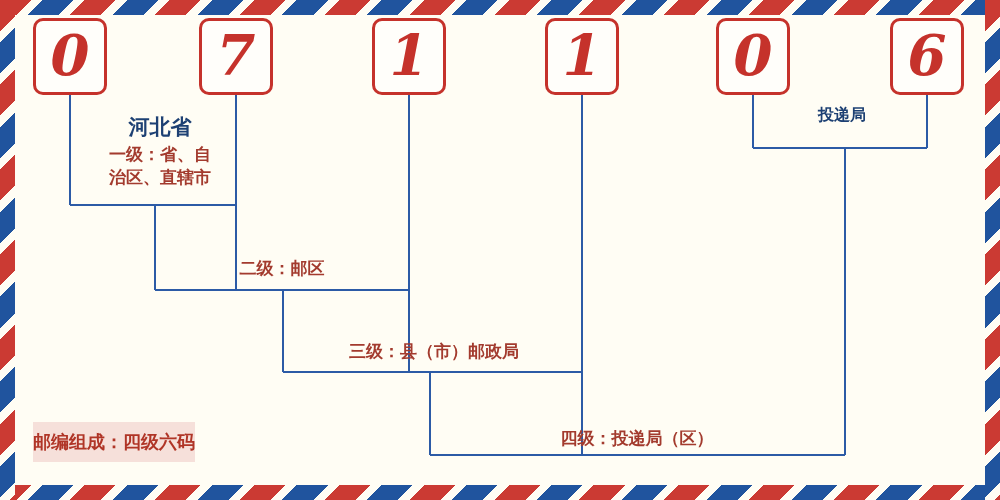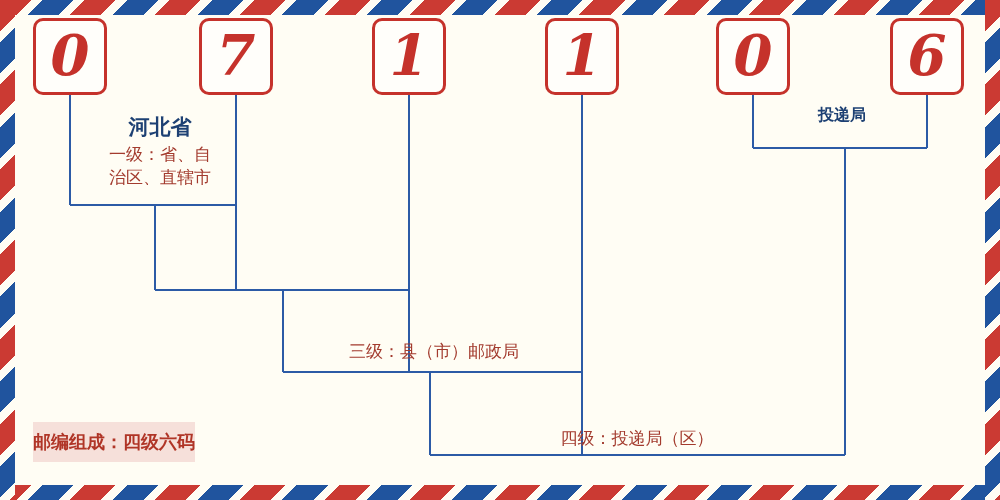--- a/index.html
+++ b/index.html
@@ -38,20 +38,21 @@
   
   .place{
     position:absolute;text-align:center;
     color:#1d4073;font-weight:bold;font-size:21px;
   }
   .place.small{font-size:16px;}
   .caption{
     position:absolute;text-align:center;
     color:#a33b2e;font-size:17px;line-height:23px;
     white-space:pre-line;
+    font-weight:bold;
   }
   .footer-note{
     position:absolute;left:33px;top:422px;
     background:#f6e0da;color:#b03527;
     font-weight:bold;font-size:18px;
     padding:8px 0;
   }
 </style>
 </head>
 <body>
@@ -97,20 +98,21 @@
     <span class="digit">0</span>
   </div>
   <div class="digit-box" style="left:890px">
     <span class="digit">6</span>
   </div>
 
   <div class="place" style="left:70px;top:113px;width:180px">河北省</div>
   <div class="caption" style="left:70px;top:143px;width:180px">一级：省、自
 治区、直辖市</div>
 
+  <div class="caption" style="left:192px;top:257px;width:180px">二级：邮区</div>
 
   <div class="caption" style="left:284px;top:340px;width:300px">三级：县（市）邮政局</div>
 
   <div class="caption" style="left:487px;top:427px;width:300px">四级：投递局（区）</div>
 
   <div class="place small" style="left:754px;top:105px;width:176px">投递局</div>
 
   <div class="footer-note">邮编组成：四级六码</div>
 
 </div>

